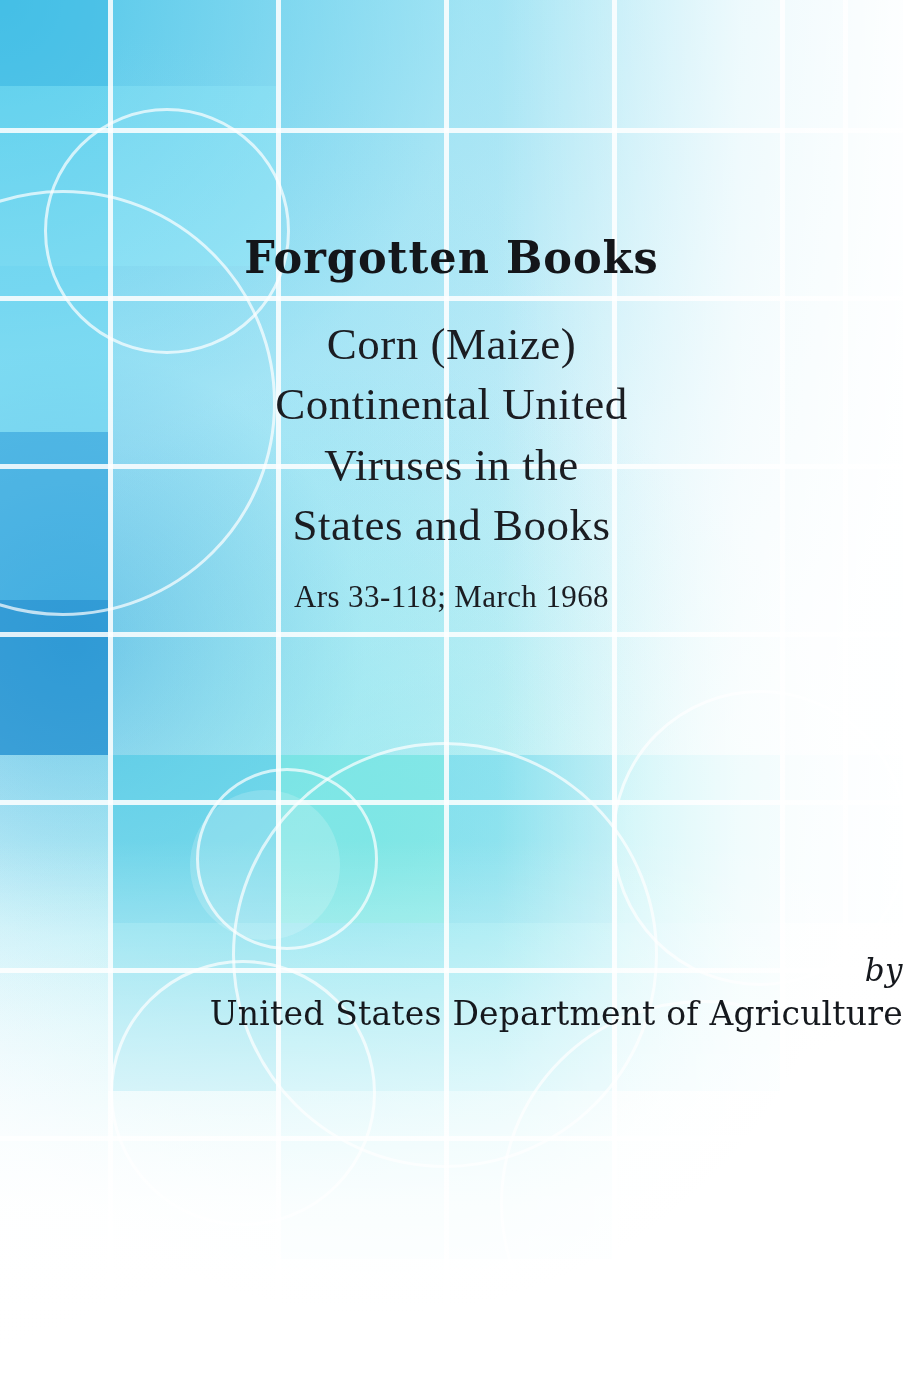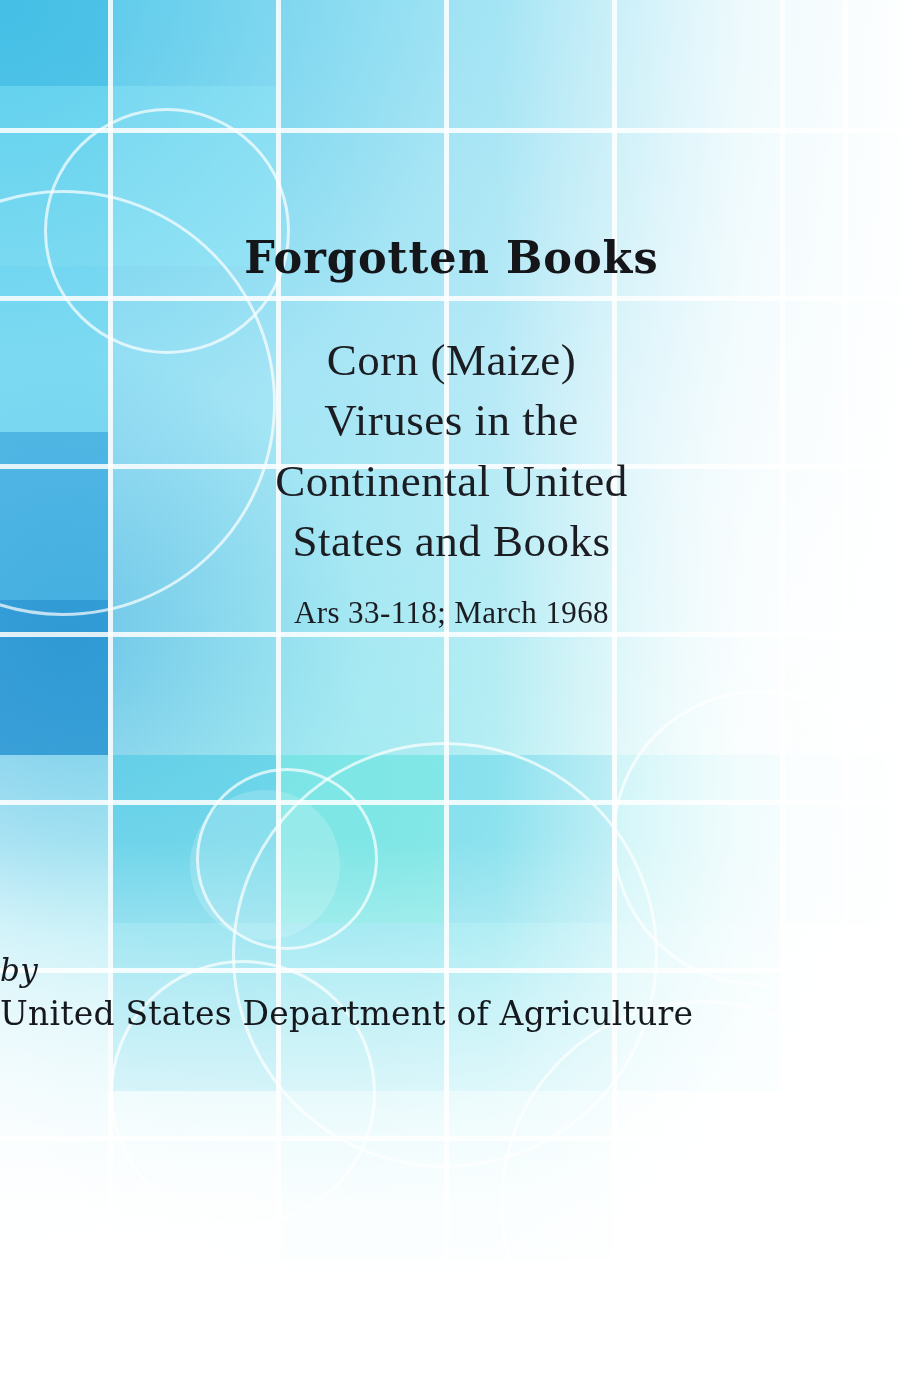--- a/index.html
+++ b/index.html
@@ -87,21 +87,21 @@
     font-weight: 700;
     font-size: 43px;
     letter-spacing: 1px;
     color: #14161a;
     text-align: center;
     font-style: normal;
     transform: scaleY(1.06);
   }
 
   .title-block {
-    margin-top: 48px;
+    margin-top: 32px;
     width: 700px;
     text-align: center;
     color: #1b1d22;
   }
   .title-line {
     font-family: "Liberation Serif", serif;
     font-size: 45px;
     line-height: 1.34;
     letter-spacing: 0.5px;
     white-space: nowrap;
@@ -113,21 +113,21 @@
     font-size: 31px;
     color: #1b1d22;
     letter-spacing: 0.4px;
   }
 
   .byline {
     position: absolute;
     top: 952px;
     left: 0;
     right: 0;
-    text-align: left;
+    text-align: right;
     color: #15181d;
   }
   .by-word {
     font-family: "DejaVu Serif", serif;
     font-style: italic;
     font-size: 31px;
     letter-spacing: 0.5px;
   }
   .author {
     margin-top: 6px;
@@ -177,22 +177,22 @@
 
   <div class="bg-layer wash-e"></div>
   <div class="bg-layer wash-d"></div>
 
   <div class="content">
 
     <div class="brand">Forgotten Books</div>
 
     <div class="title-block">
       <div class="title-line sc">Corn (Maize)</div>
+      <div class="title-line sc">Continental United</div>
       <div class="title-line sc">Viruses in the</div>
-      <div class="title-line sc">Continental United</div>
       <div class="title-line sc">States and Books</div>
     </div>
 
     <div class="subtitle">Ars 33-118; March 1968</div>
 
     <div class="byline">
       <div class="by-word">by</div>
       <div class="author">United States Department of Agriculture</div>
     </div>
 

